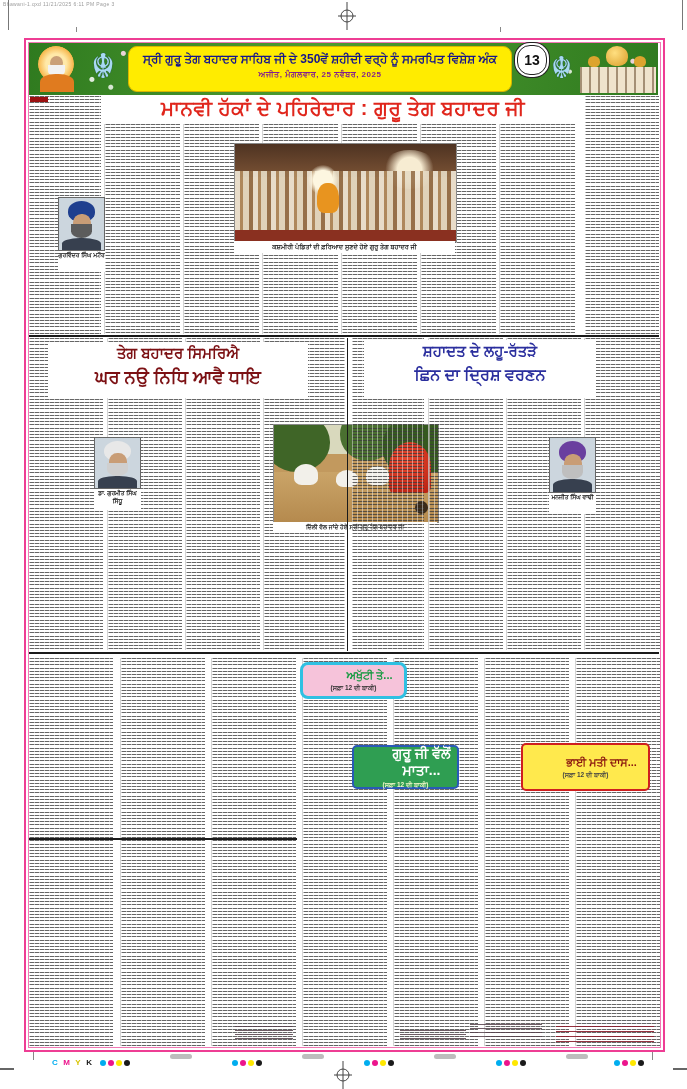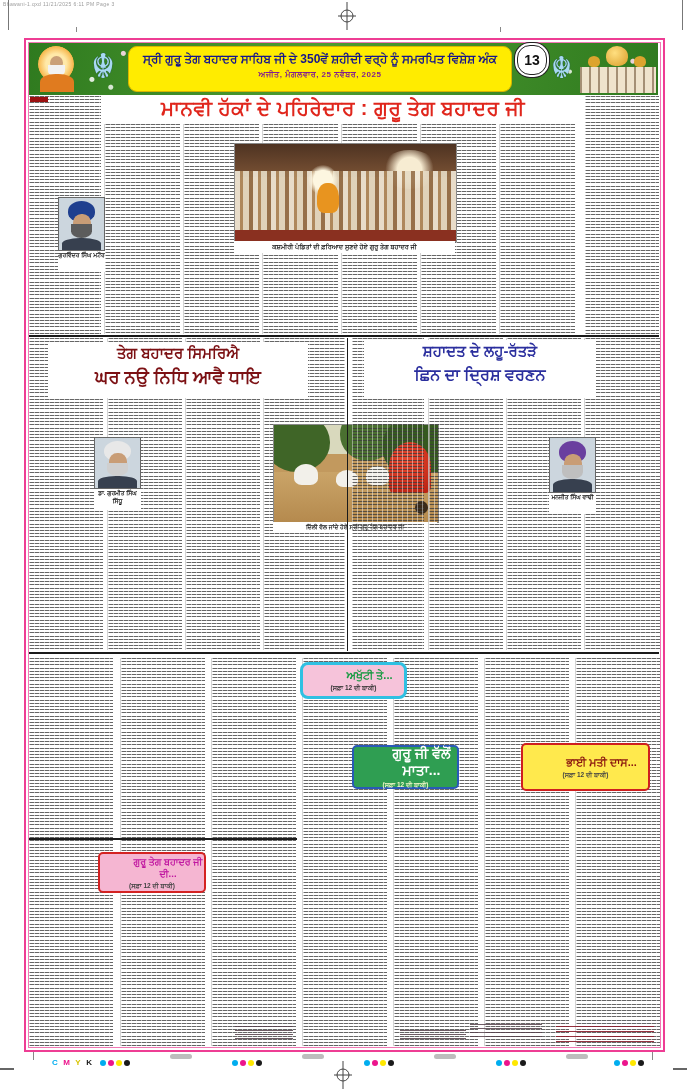--- a/index.html
+++ b/index.html
@@ -266,24 +266,20 @@
     <div class="n">(ਸਫ਼ਾ 12 ਦੀ ਬਾਕੀ)</div>
   </div>
   <div class="abs contbox box-guruji" style="left:352px;top:745px;width:107px;height:44px;">
     <div class="t">ਗੁਰੂ ਜੀ ਵੱਲੋਂ ਮਾਤਾ...</div>
     <div class="n">(ਸਫ਼ਾ 12 ਦੀ ਬਾਕੀ)</div>
   </div>
   <div class="abs contbox box-bhaimati" style="left:521px;top:743px;width:129px;height:48px;">
     <div class="t">ਭਾਈ ਮਤੀ ਦਾਸ...</div>
     <div class="n">(ਸਫ਼ਾ 12 ਦੀ ਬਾਕੀ)</div>
   </div>
-  <div class="abs contbox box-gurutegh" style="left:98px;top:852px;width:108px;height:41px;">
-    <div class="t">ਗੁਰੂ ਤੇਗ ਬਹਾਦਰ ਜੀ ਦੀ...</div>
-    <div class="n">(ਸਫ਼ਾ 12 ਦੀ ਬਾਕੀ)</div>
-  </div>
 
   <div class="abs sig" style="left:235px;top:1026px;width:58px;height:14px;"></div>
   <div class="abs sig" style="left:400px;top:1030px;width:66px;height:12px;"></div>
   <div class="abs sig" style="left:470px;top:1024px;width:72px;height:16px;"></div>
   <div class="abs sig-red" style="left:556px;top:1026px;width:98px;height:18px;"></div>
 
   <div class="abs tick" style="left:33px;top:1052px;height:8px;"></div>
   <div class="abs" style="left:52px;top:1051px;">
     <span class="cmyk-letter" style="color:#00adef;">C</span>
     <span class="cmyk-letter" style="color:#ec148c;">M</span>

